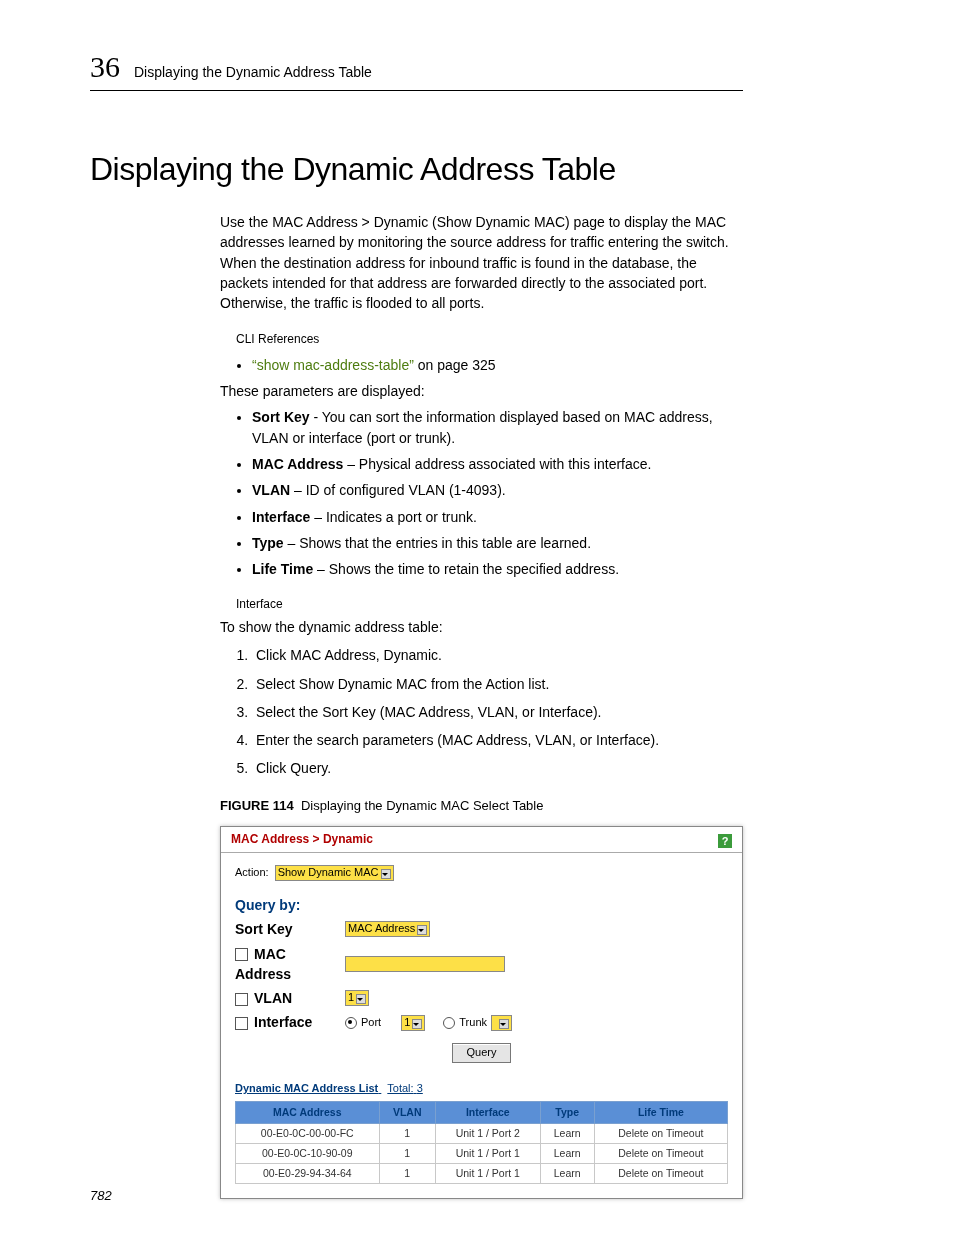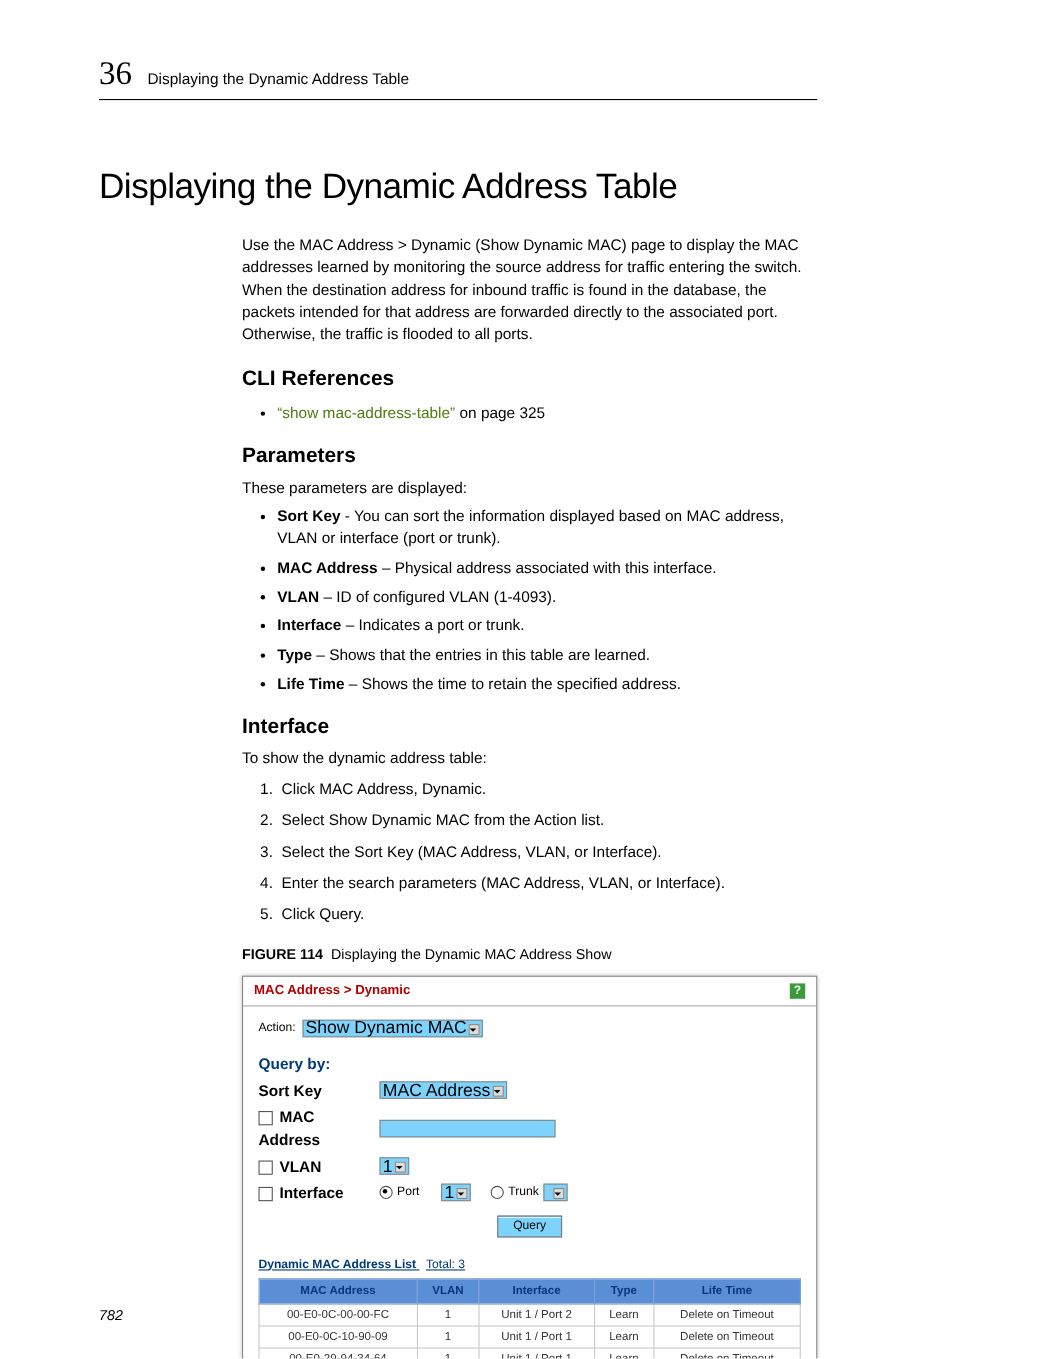--- a/index.html
+++ b/index.html
@@ -43,23 +43,23 @@
     letter-spacing: -0.5px;
     font-stretch: condensed;
   }
   .body {
     margin-left: 130px;
     font-size: 14px;
     line-height: 1.45;
   }
   .intro { margin-bottom: 18px; }
   h4.sub {
-    font-size: 19px;
-    font-weight: bold;
-    margin: 16px 0 4px 0;
+    font-size: 12px;
+    font-weight: normal;
+    margin: 16px 0 4px 16px;
     font-stretch: condensed;
   }
   ul.bullets {
     list-style: disc;
     padding-left: 32px;
     margin: 4px 0 0 0;
   }
   ul.bullets li { margin: 6px 0; }
   ol.steps {
     padding-left: 32px;
@@ -71,51 +71,51 @@
   .figcap .fignum { font-weight: bold; font-stretch: condensed; }
 
   
   .shot {
     border: 1px solid #888;
     font-family: Arial, sans-serif;
     font-size: 11px;
     box-shadow: 0 0 4px rgba(0,0,0,.25);
   }
   .shot-hdr {
-    display:flex; justify-content:space-between; align-items:center;
+    display:flex; justify-content:space-between; align-items:flex-end;
     border-bottom:1px solid #aaa; padding:4px 6px 4px 10px;
   }
   .shot-hdr .crumb { color:#b00000; font-weight:bold; font-size:12px;}
   .shot-hdr .help {
     width:14px; height:14px; background:#3b9b3b; color:#fff; font-weight:bold;
     font-size:11px; text-align:center; line-height:14px; margin-right:4px;
   }
   .shot-body { padding:8px 14px 14px 14px; }
   .row { display:flex; align-items:center; margin:4px 0; }
   .lblcol { width:110px; color:#003a7a; font-weight:bold; font-size:14px;}
   .lblcol.plain { color:#000; font-weight:bold;}
   .sel, .txt {
-    font-size:16px; font-family:Arial; background:#7dd3fc; border:1px solid #888;
+    font-size:11px; font-family:Arial; background:#fde047; border:1px solid #888;
     height:16px; box-sizing:border-box;
   }
   .sel { padding:0 14px 0 2px; position:relative; display:inline-flex; align-items:center;}
   .sel::after{
     content:""; position:absolute; right:2px; top:3px; width:10px; height:10px;
     background:#ddd; border:1px solid #888; box-sizing:border-box;
   }
   .sel::before{
     content:""; position:absolute; right:5px; top:7px; border:3px solid transparent;
     border-top-color:#000; z-index:2;
   }
   .txt { width:160px; }
   .cb { width:11px; height:11px; border:1px solid #555; display:inline-block; margin-right:6px; background:#fff; vertical-align:middle;}
   .rb { width:10px; height:10px; border:1px solid #555; border-radius:50%; display:inline-block; margin-right:4px; position:relative; vertical-align:middle;}
   .rb.on::after{content:""; position:absolute; left:2px; top:2px; width:4px; height:4px; background:#000; border-radius:50%;}
   .qbtn {
-    display:inline-block; padding:1px 14px; background:#7dd3fc; border:1px solid #777;
+    display:inline-block; padding:1px 14px; background:#e5e5e5; border:1px solid #777;
     font-size:11px; box-shadow:inset 0 1px 0 #fff;
   }
   .listhdr { color:#003a7a; font-weight:bold; margin-top:18px; font-size:11px;text-decoration:underline;}
   .listhdr .tot { color:#003a7a; font-weight:normal; margin-left:6px;}
   table.mac {
     width:100%; border-collapse:collapse; margin-top:4px; font-size:10.5px;
   }
   table.mac th {
     background:#5a8fd6; color:#003a7a; font-weight:bold; border:1px solid #7aa0d0;
     padding:3px 6px; text-align:center;
@@ -146,21 +146,20 @@
 
     <p class="intro">Use the MAC Address &gt; Dynamic (Show Dynamic MAC) page to display the MAC addresses learned by monitoring the source address for traffic entering the switch. When the destination address for inbound traffic is found in the database, the packets intended for that address are forwarded directly to the associated port. Otherwise, the traffic is flooded to all ports.</p>
 
     <h4 class="sub">CLI References</h4>
     <ul class="bullets">
       <li>
         <a class="xref">“show mac-address-table”</a><span> on page 325</span>
       </li>
     </ul>
 
-    <h4 class="sub">Parameters</h4>
     <p style="margin:4px 0;">These parameters are displayed:</p>
     <ul class="bullets" id="param-list">
         <li><b>Sort Key</b><span> - You can sort the information displayed based on MAC address, VLAN or interface (port or trunk).</span></li>
         <li><b>MAC Address</b><span> – Physical address associated with this interface.</span></li>
         <li><b>VLAN</b><span> – ID of configured VLAN (1-4093).</span></li>
         <li><b>Interface</b><span> – Indicates a port or trunk.</span></li>
         <li><b>Type</b><span> – Shows that the entries in this table are learned.</span></li>
         <li><b>Life Time</b><span> – Shows the time to retain the specified address.</span></li>
       </ul>
 
@@ -168,21 +167,21 @@
     <p style="margin:4px 0;">To show the dynamic address table:</p>
     <ol class="steps" id="step-list">
         <li>Click MAC Address, Dynamic.</li>
         <li>Select Show Dynamic MAC from the Action list.</li>
         <li>Select the Sort Key (MAC Address, VLAN, or Interface).</li>
         <li>Enter the search parameters (MAC Address, VLAN, or Interface).</li>
         <li>Click Query.</li>
       </ol>
 
     <p class="figcap">
-      <span class="fignum">FIGURE 114</span>&nbsp;&nbsp;<span>Displaying the Dynamic MAC Address Show</span>
+      <span class="fignum">FIGURE 114</span>&nbsp;&nbsp;<span>Displaying the Dynamic MAC Select Table</span>
     </p>
 
     <div class="shot">
       <div class="shot-hdr">
         <span class="crumb">MAC Address &gt; Dynamic</span>
         <span class="help">?</span>
       </div>
       <div class="shot-body">
         <div class="row">
           <span style="margin-right:6px;">Action:</span>

